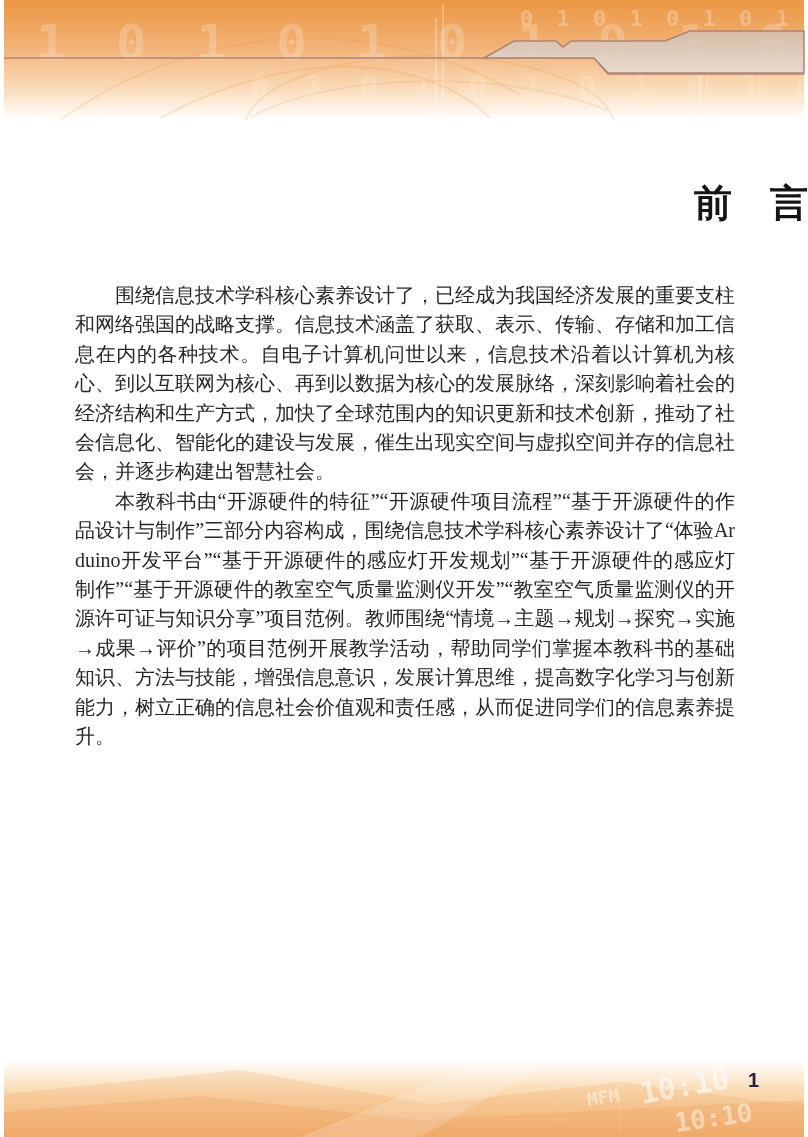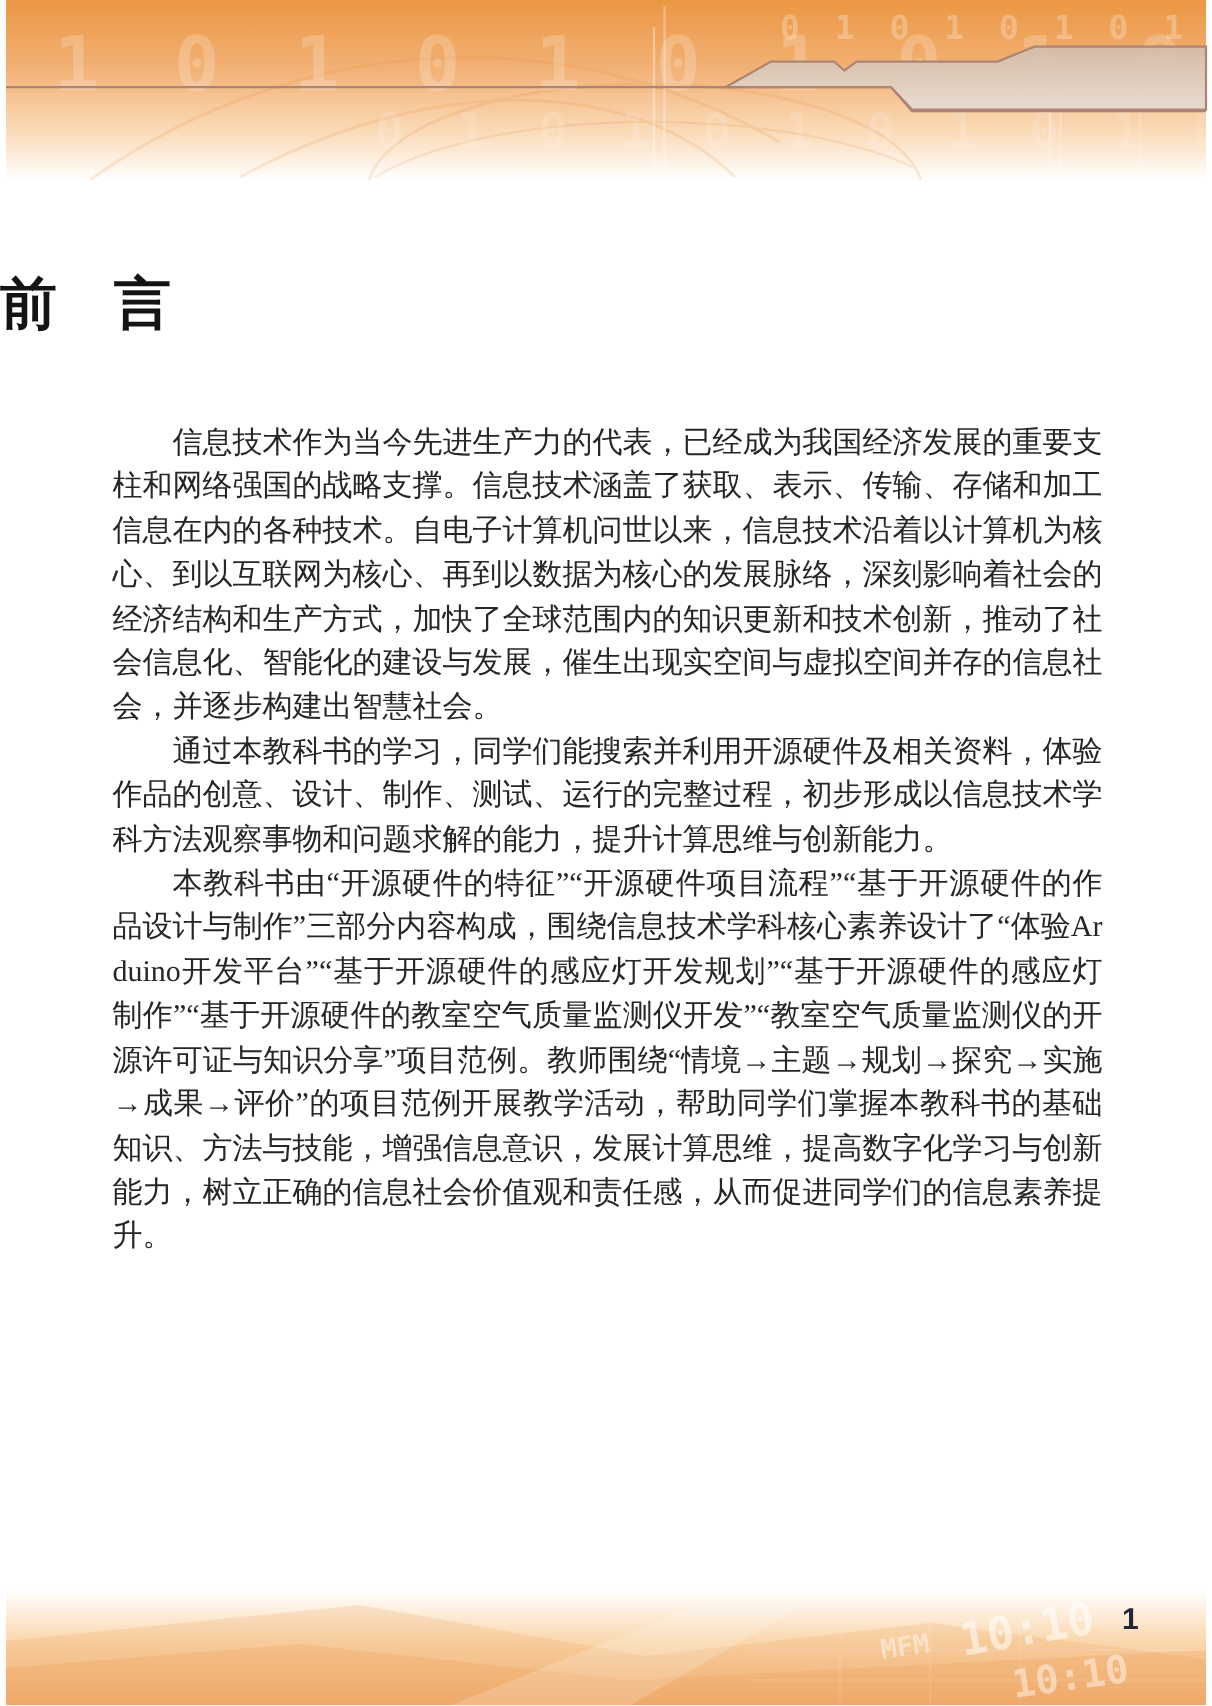--- a/index.html
+++ b/index.html
@@ -9,21 +9,21 @@
     margin:0 auto;
     background:#ffffff;
     overflow:hidden;
     font-family:"Liberation Serif","DejaVu Serif",serif;
   }
   .top-banner{position:absolute;top:0;left:0;width:808px;height:120px;}
   .bottom-banner{position:absolute;top:1060px;left:0;width:808px;height:77px;}
   .top-banner svg,.bottom-banner svg{display:block;}
   .title{
     position:absolute;top:182px;left:0;width:100%;
-    margin:0;text-align:left;
+    margin:0;text-align:right;
     font-size:38px;line-height:42px;font-weight:bold;color:#141414;
     font-family:"Liberation Serif","DejaVu Serif",serif;
   }
   .paragraphs{
     position:absolute;top:281px;left:75px;width:660px;
     font-size:20px;line-height:29.4px;color:#262626;
     text-align:justify;
   }
   .paragraphs p{
     margin:0;padding:0;
@@ -81,22 +81,21 @@
 
       <polyline points="4,58 594,58 608,74 804,74" fill="none" stroke="#AE8474" stroke-width="1.5"></polyline>
 
       <polygon points="484,58 514,41 556,41 563,47 571,41 665,41 690,31 804,31 804,73 608,73 594,58" fill="url(#bandGrad)" stroke="#AE8474" stroke-width="1.5" fill-opacity="0.95"></polygon>
     </svg>
   </header>
 
   <h1 class="title">前　言</h1>
 
   <main class="paragraphs">
-    <p>信息技术作为当今先进生产力的代表，已经成为我国经济发展的重要支柱和网络强国的战略支撑。信息技术涵盖了获取、表示、传输、存储和加工信息在内的各种技术。自电子计算机问世以来，信息技术沿着以计算机为核心、到以互联网为核心、再到以数据为核心的发展脉络，深刻影响着社会的经济结构和生产方式，加快了全球范围内的知识更新和技术创新，推动了社会信息化、智能化的建设与发展，催生出现实空间与虚拟空间并存的信息社会，并逐步构建出智慧社会。</p>
-    <p>通过本教科书的学习，同学们能搜索并利用开源硬件及相关资料，体验作品的创意、设计、制作、测试、运行的完整过程，初步形成以信息技术学科方法观察事物和问题求解的能力，提升计算思维与创新能力。</p>
+    <p>围绕信息技术学科核心素养设计了，已经成为我国经济发展的重要支柱和网络强国的战略支撑。信息技术涵盖了获取、表示、传输、存储和加工信息在内的各种技术。自电子计算机问世以来，信息技术沿着以计算机为核心、到以互联网为核心、再到以数据为核心的发展脉络，深刻影响着社会的经济结构和生产方式，加快了全球范围内的知识更新和技术创新，推动了社会信息化、智能化的建设与发展，催生出现实空间与虚拟空间并存的信息社会，并逐步构建出智慧社会。</p>
     <p>本教科书由“开源硬件的特征”“开源硬件项目流程”“基于开源硬件的作品设计与制作”三部分内容构成，围绕信息技术学科核心素养设计了“体验Arduino开发平台”“基于开源硬件的感应灯开发规划”“基于开源硬件的感应灯制作”“基于开源硬件的教室空气质量监测仪开发”“教室空气质量监测仪的开源许可证与知识分享”项目范例。教师围绕“情境→主题→规划→探究→实施→成果→评价”的项目范例开展教学活动，帮助同学们掌握本教科书的基础知识、方法与技能，增强信息意识，发展计算思维，提高数字化学习与创新能力，树立正确的信息社会价值观和责任感，从而促进同学们的信息素养提升。</p>
   </main>
 
   <footer class="bottom-banner">
     <svg width="808" height="77" viewBox="0 0 808 77" aria-hidden="true">
       <defs>
         <linearGradient id="footGrad" x1="0" y1="0" x2="0" y2="1">
           <stop offset="0%" stop-color="#FFFFFF"></stop>
           <stop offset="45%" stop-color="#FAD7AC"></stop>
           <stop offset="100%" stop-color="#F2B072"></stop>

